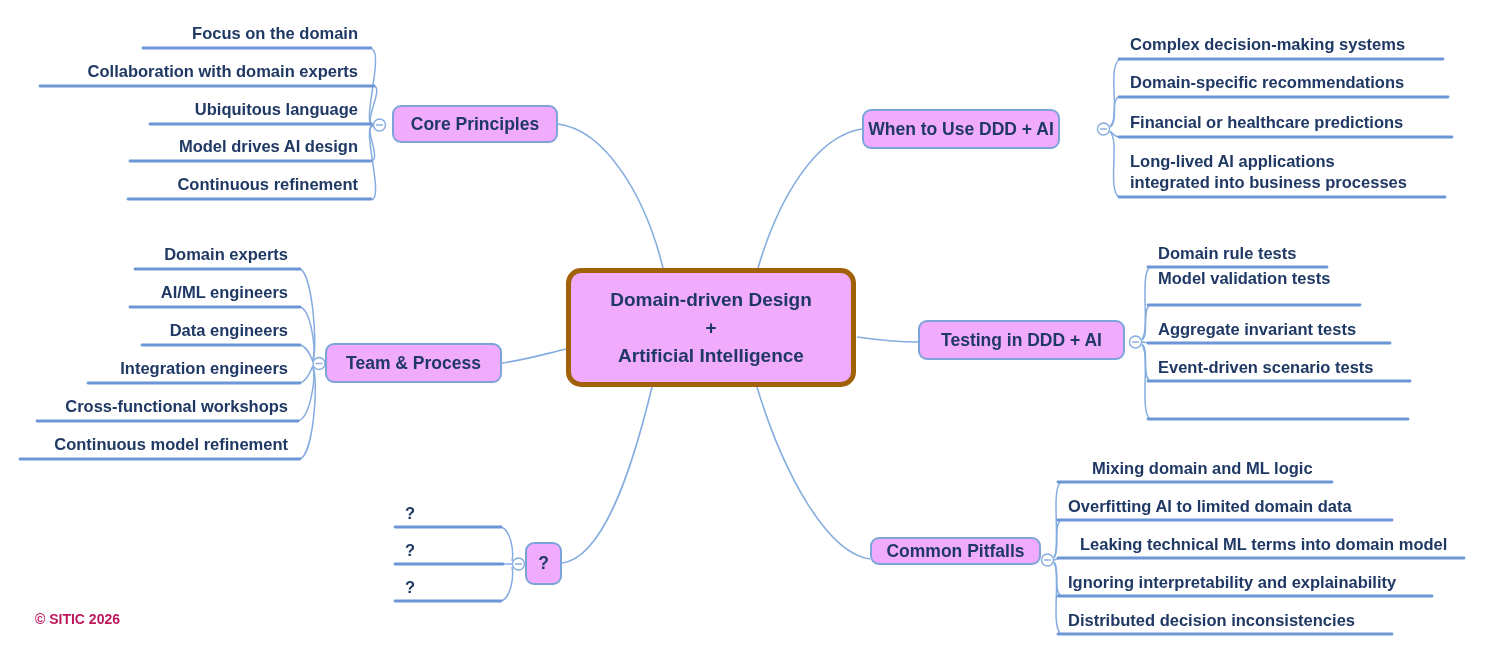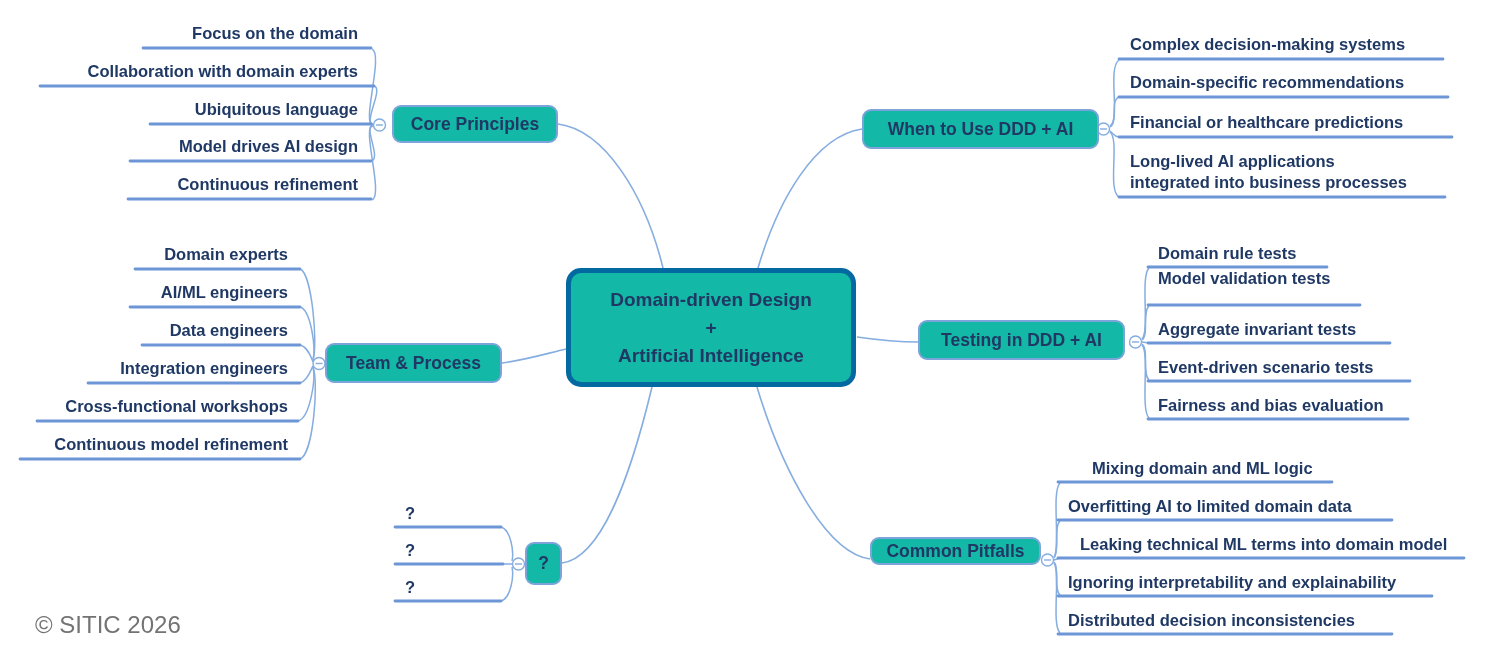--- a/index.html
+++ b/index.html
@@ -3,35 +3,35 @@
 <meta charset="utf-8">
 <style>
   html,body{margin:0;padding:0;background:#ffffff;}
   .stage{
     position:relative;width:1512px;height:665px;background:#ffffff;overflow:hidden;
     font-family:"Liberation Sans",sans-serif;
   }
   .wires{position:absolute;left:0;top:0;}
   .node{
     position:absolute;box-sizing:border-box;
-    background:#14b8a6;border:2px solid #7da4da;border-radius:9px;
+    background:#f0abfc;border:2px solid #7da4da;border-radius:9px;
     display:flex;align-items:center;justify-content:center;
     color:#1f3864;font-weight:700;font-size:17.5px;white-space:nowrap;
   }
   .node.center{
-    border:5px solid #0369a1;border-radius:15px;
+    border:5px solid #a16207;border-radius:15px;
     flex-direction:column;font-size:19px;line-height:28px;text-align:center;
   }
   .child{
     position:absolute;color:#1f3864;font-weight:700;font-size:16.5px;
     line-height:20px;white-space:pre-line;
   }
   .child.two{line-height:21px;}
   .copyright{
-    position:absolute;left:35px;top:611px;color:#737373;font-weight:400;font-size:24px;
+    position:absolute;left:35px;top:611px;color:#be185d;font-weight:700;font-size:14px;
   }
 </style>
 </head>
 <body>
 
 <div class="stage">
 
   <svg class="wires" width="1512" height="665" viewBox="0 0 1512 665">
 
     <g stroke="#85ade0" stroke-width="1.6" fill="none">
@@ -147,21 +147,21 @@
 
   <div class="node center" style="left:566px;top:268px;width:290px;height:119px;">
     <span>Domain-driven Design</span>
     <span>+</span>
     <span>Artificial Intelligence</span>
   </div>
 
   <div class="node" style="left:392px;top:105px;width:166px;height:38px;">
     <span>Core Principles</span>
   </div>
-  <div class="node" style="left:862px;top:109px;width:237px;height:40px;">
+  <div class="node" style="left:862px;top:109px;width:198px;height:40px;">
     <span>When to Use DDD + AI</span>
   </div>
   <div class="node" style="left:325px;top:343px;width:177px;height:40px;">
     <span>Team &amp; Process</span>
   </div>
   <div class="node" style="left:918px;top:320px;width:207px;height:40px;">
     <span>Testing in DDD + AI</span>
   </div>
   <div class="node" style="left:525px;top:542px;width:37px;height:43px;">
     <span>?</span>
@@ -186,21 +186,20 @@
   <div class="child" style="right:1224px;top:282px;">AI/ML engineers</div>
   <div class="child" style="right:1224px;top:320px;">Data engineers</div>
   <div class="child" style="right:1224px;top:358px;">Integration engineers</div>
   <div class="child" style="right:1224px;top:396px;">Cross-functional workshops</div>
   <div class="child" style="right:1224px;top:434px;">Continuous model refinement</div>
 
   <div class="child" style="left:1158px;top:243px;">Domain rule tests</div>
   <div class="child" style="left:1158px;top:268px;">Model validation tests</div>
   <div class="child" style="left:1158px;top:319px;">Aggregate invariant tests</div>
   <div class="child" style="left:1158px;top:357px;">Event-driven scenario tests</div>
-  <div class="child" style="left:1158px;top:395px;">Fairness and bias evaluation</div>
 
   <div class="child" style="left:405px;top:503px;">?</div>
   <div class="child" style="left:405px;top:540px;">?</div>
   <div class="child" style="left:405px;top:577px;">?</div>
 
   <div class="child" style="left:1068px;top:458px;margin-left:24px;">Mixing domain and ML logic</div>
   <div class="child" style="left:1068px;top:496px;">Overfitting AI to limited domain data</div>
   <div class="child" style="left:1068px;top:534px;margin-left:12px;">Leaking technical ML terms into domain model</div>
   <div class="child" style="left:1068px;top:572px;">Ignoring interpretability and explainability</div>
   <div class="child" style="left:1068px;top:610px;">Distributed decision inconsistencies</div>

